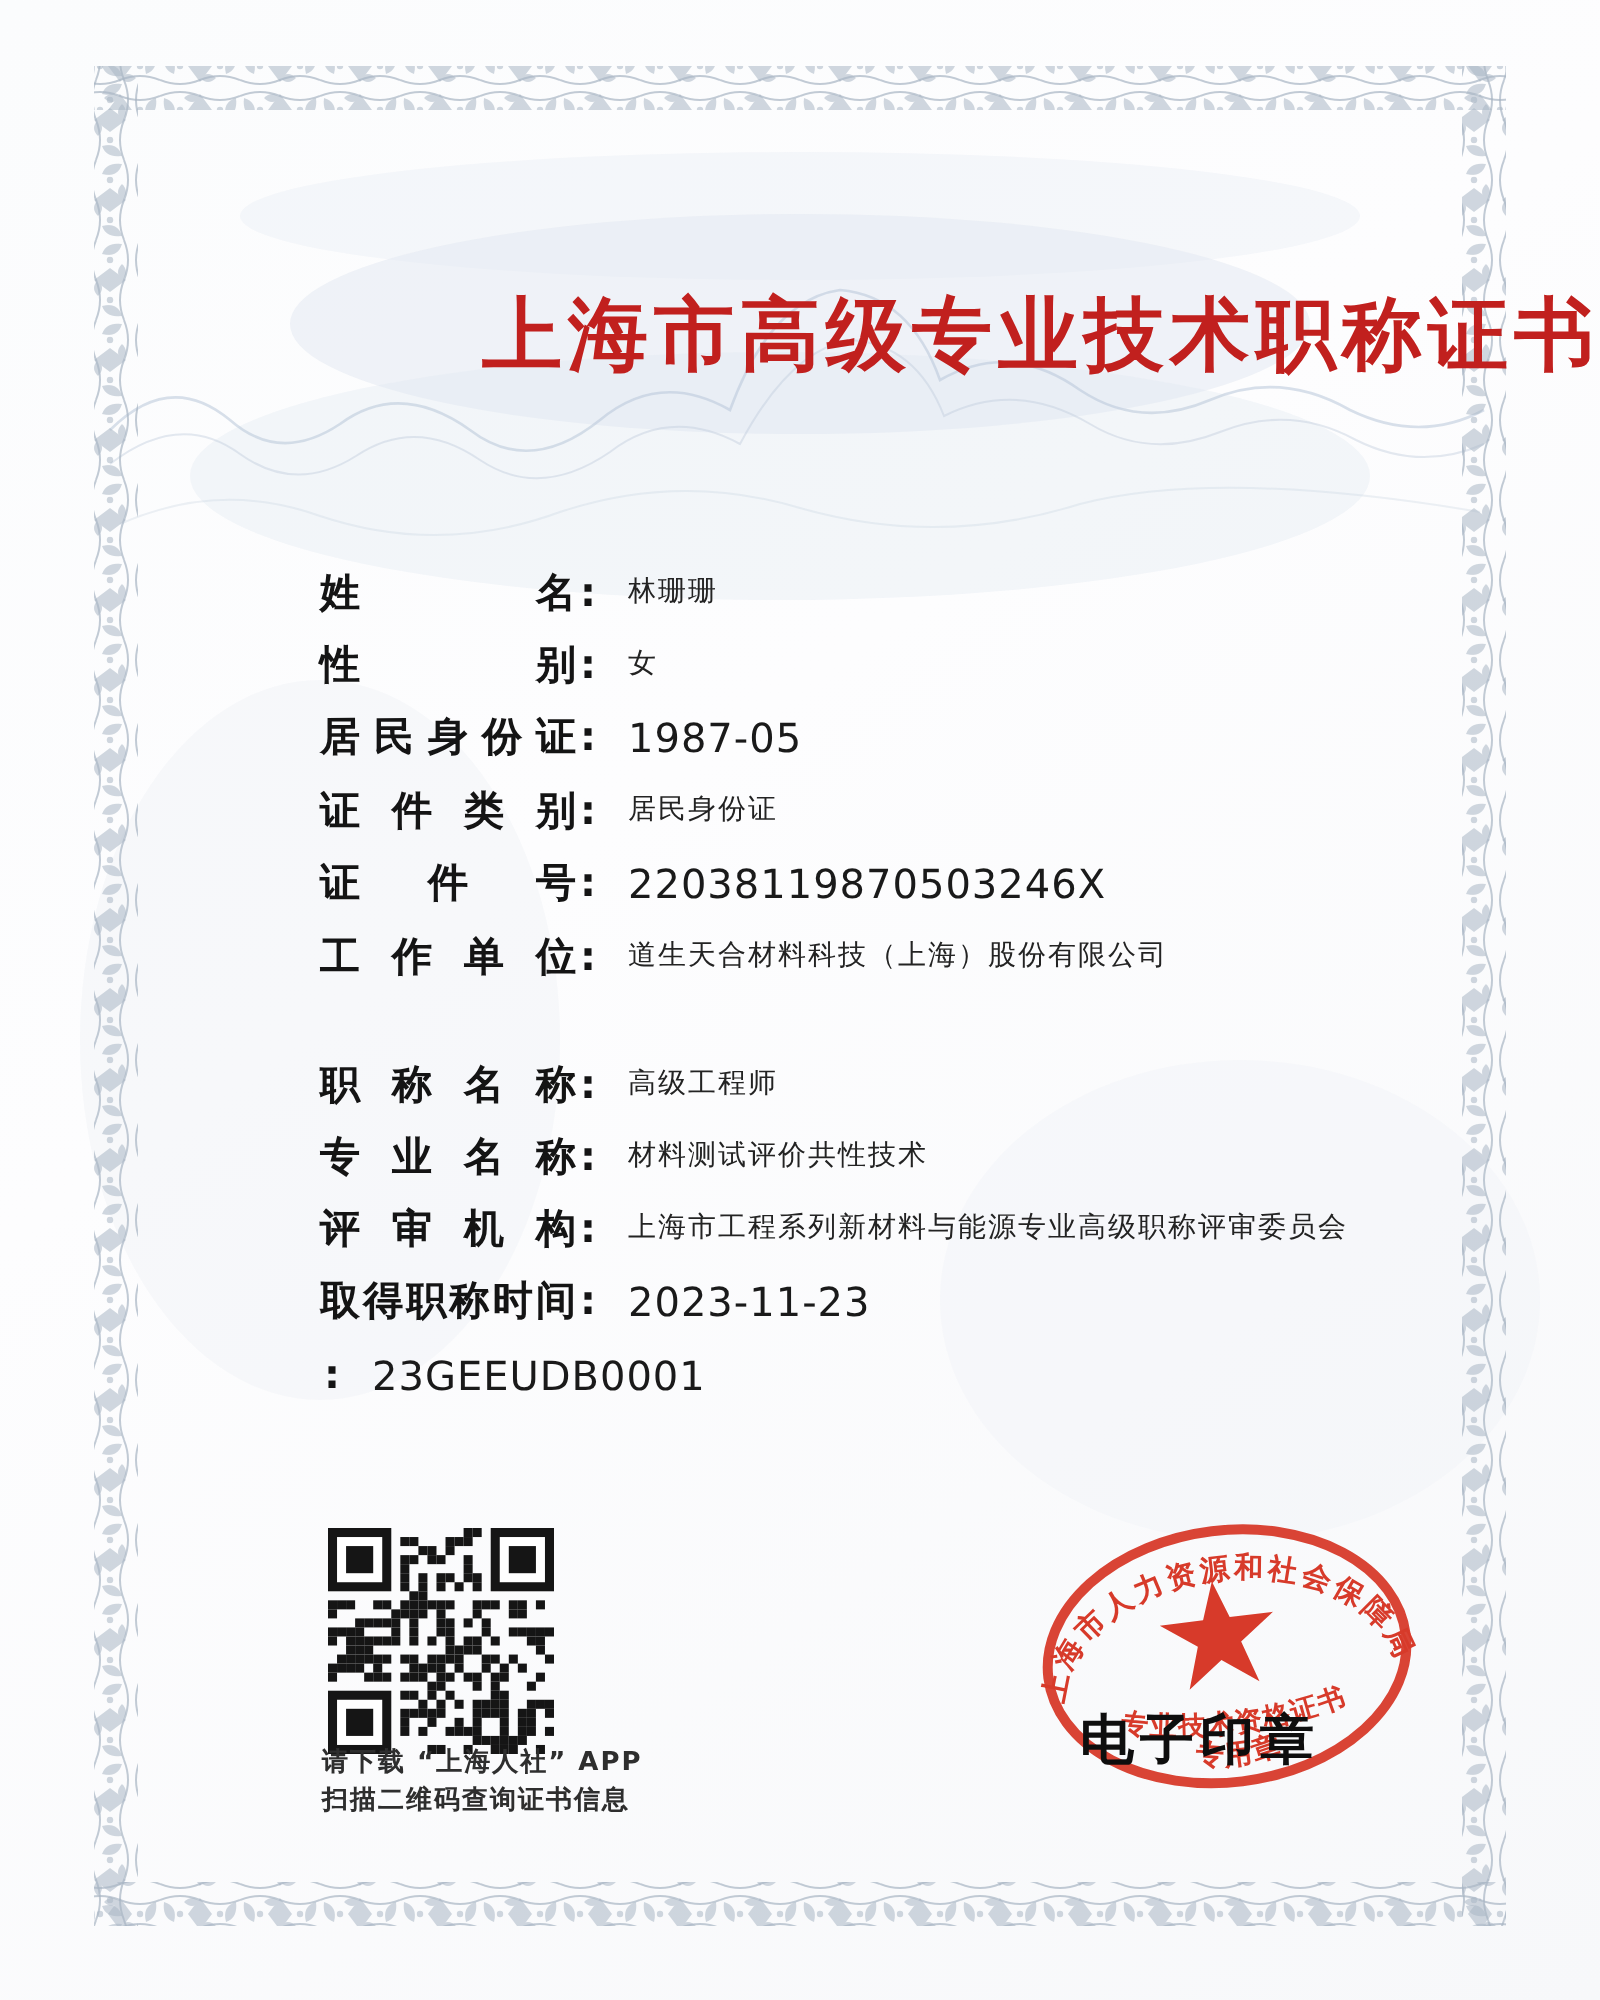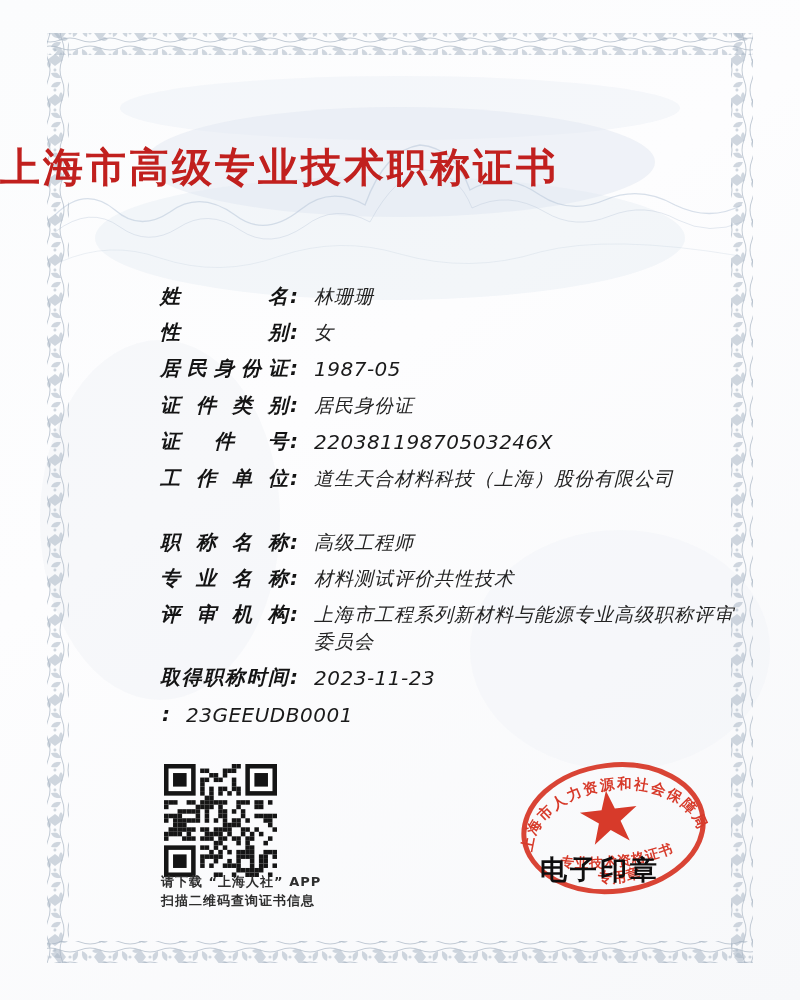--- a/index.html
+++ b/index.html
@@ -11,42 +11,42 @@
   }
   .page {
     position: absolute; inset: 0;
     width: 800px; height: 1000px;
     background: linear-gradient(145deg, #fbfcfd 0%, #fdfdfe 40%, #f7f8fa 100%);
   }
   svg.layer { position: absolute; left: 0; top: 0; width: 800px; height: 1000px; }
 
   .cert-title {
     position: absolute; top: 140px; left: 0; right: 0;
-    text-align: left;
+    text-align: right;
     font-size: 40px; font-weight: bold;
     letter-spacing: 3px;
     color: #c1201e;
     font-family: "DejaVu Sans", "Liberation Sans", sans-serif;
   }
 
-  .fields { position: absolute; left: 160px; top: 283px; width: 580px; font-style: italic; }
+  .fields { position: absolute; left: 160px; top: 283px; width: 580px; }
   .row { display: flex; align-items: flex-start; margin-bottom: 9px; }
   .row .label {
     width: 128px; flex: 0 0 128px;
     font-weight: bold; font-size: 20px; line-height: 27px;
     color: #141414;
     text-align: justify; text-align-last: justify;
   }
   .row .colon {
     font-weight: bold; font-size: 20px; line-height: 27px;
     color: #141414; margin-left: 2px;
   }
   .row .value {
     margin-left: 16px; width: 428px;
-    font-size: 19px; line-height: 27px;
+    font-size: 14px; line-height: 27px;
     color: #232323; letter-spacing: 1px;
     font-family: "DejaVu Serif", "Liberation Serif", serif;
   }
   .row .value.latin {
     font-family: "DejaVu Sans", "Liberation Sans", sans-serif;
     font-size: 20px; letter-spacing: 0.5px; color: #1a1a1a; padding-top: 1px;
   }
   .row.gap-large { margin-top: 37px; }
   .row.gap-small { margin-top: 6px; justify-content: center; }
 

